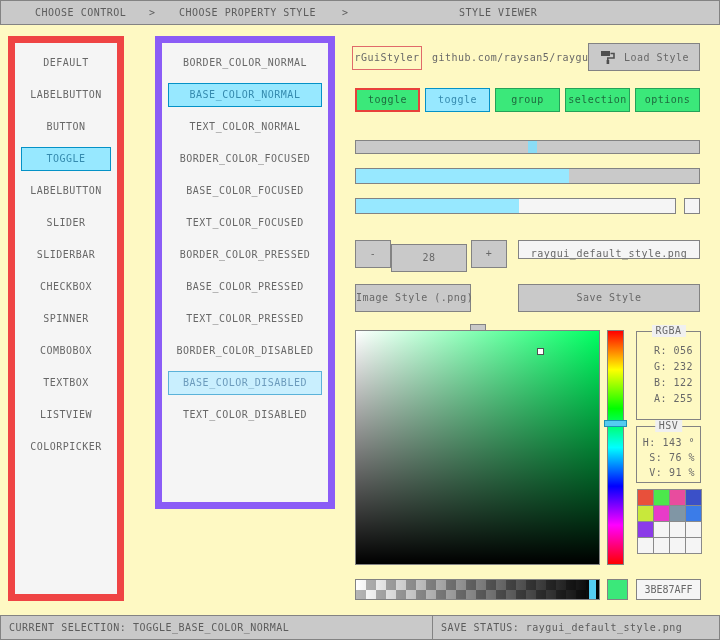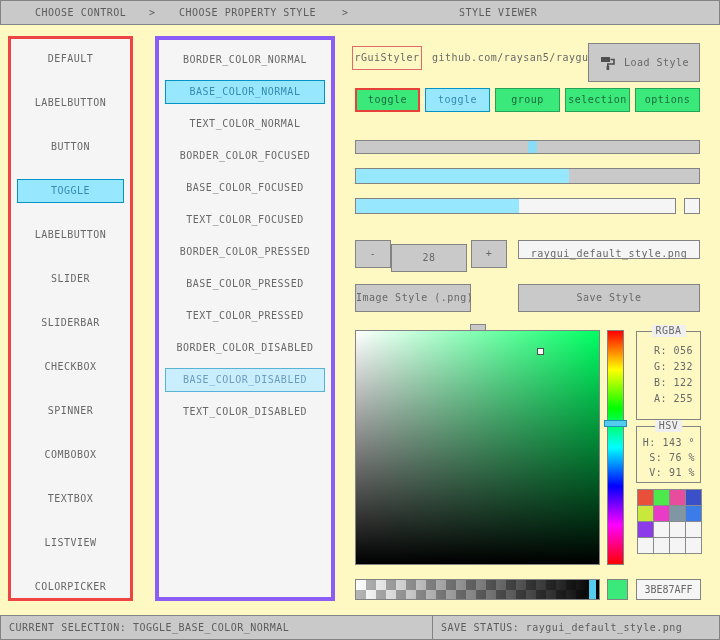--- a/index.html
+++ b/index.html
@@ -15,33 +15,33 @@
 
   
   .bar { position:absolute; left:0; width:720px; background:#c9c9c9; border:1px solid #838383; }
   .topbar { top:0; height:25px; }
   .statusbar { top:615px; height:25px; }
   .bar span { position:absolute; top:0; line-height:23px; color:#5c5c5c; white-space:nowrap; }
   .status-divider { position:absolute; left:431px; top:0; width:1px; height:23px; background:#838383; }
 
   
   .panel { position:absolute; top:36px; background:#f5f5f5; display:flex; flex-direction:column; padding-top:4px; }
-  .panel-controls { left:8px; width:125px; height:565px; border:3px solid #ef4444;gap:12px; }
-  .panel-props { left:155px; width:180px; height:565px; border:4px solid #8b5cf6; }
+  .panel-controls { left:8px; width:116px; height:565px; border:7px solid #ef4444; }
+  .panel-props { left:155px; width:180px; height:473px; border:7px solid #8b5cf6; }
   .list-item {
     height:24px; margin:4px 6px; line-height:22px; text-align:center;
     border:1px solid transparent; white-space:nowrap; cursor:pointer;
   }
   .list-item.selected { background:#97e8ff; border-color:#0492c7; color:#368baf; }
   .list-item.focused  { background:#c9effe; border-color:#5bb2d9; color:#6c9bbc; }
 
   
   .rgui-label { left:352px; top:46px; width:70px; height:24px; border:1px solid #e06a6a; line-height:22px; text-align:center; }
   .repo-link  { left:432px; top:46px; height:24px; line-height:24px; white-space:nowrap; }
-  .load-btn   { left:588px; top:43px; width:112px; height:39px; background:#c9c9c9; border:1px solid #838383;
+  .load-btn   { left:588px; top:43px; width:112px; height:28px; background:#c9c9c9; border:1px solid #838383;
                 display:flex; align-items:center; justify-content:center; gap:7px; cursor:pointer; }
 
   
   .tg { position:absolute; top:88px; width:65px; height:24px; line-height:22px; text-align:center; cursor:pointer; white-space:nowrap; }
   .tg-green  { background:#3be87a; border:1px solid #25a159; color:#1f6a3e; }
   .tg-edited { left:355px; background:#3be87a; border:2px solid #e8413b; color:#1f6a3e; line-height:20px; }
   .tg-focused{ left:425px; background:#97e8ff; border:1px solid #0492c7; color:#368baf; }
   .tg-1 { left:495px; } .tg-2 { left:565px; } .tg-3 { left:635px; }
 
   

